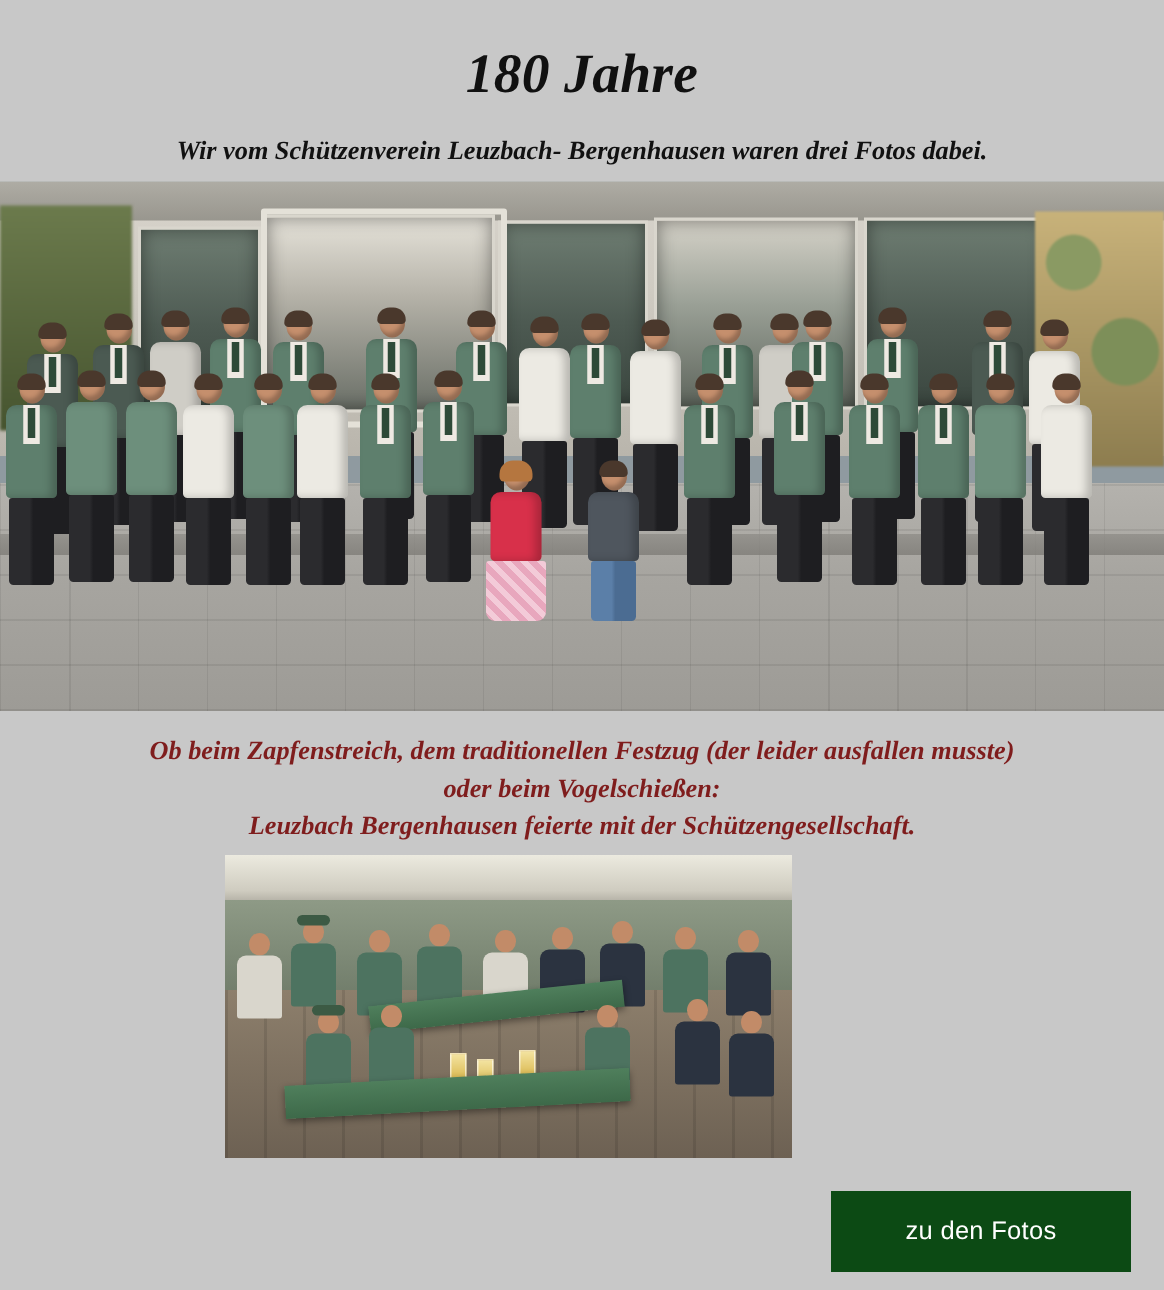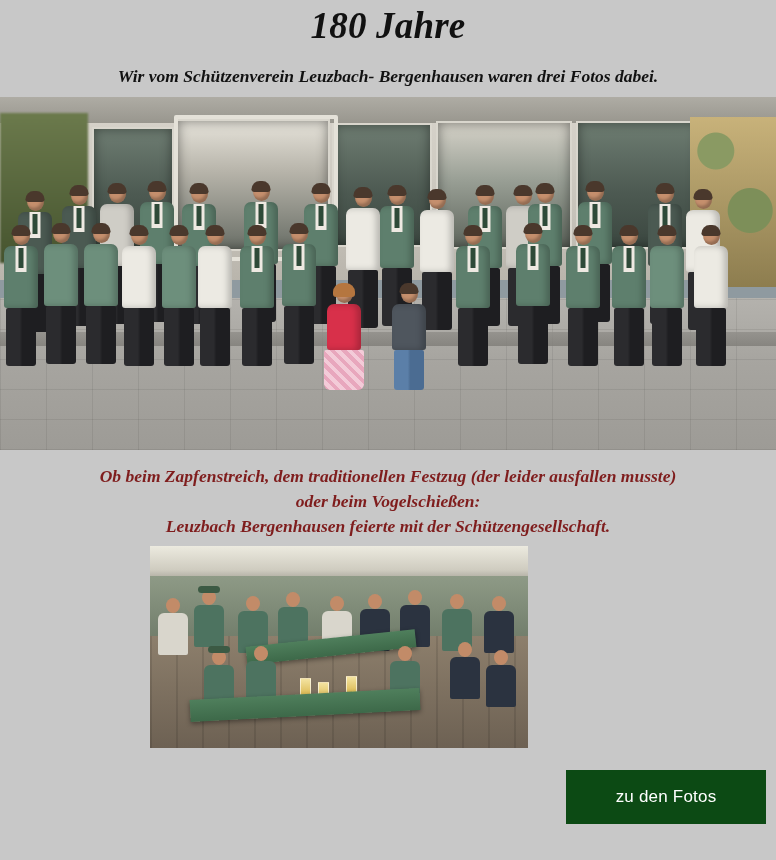--- a/index.html
+++ b/index.html
@@ -22,20 +22,21 @@
   .title {
     text-align: center;
     font-family: "Liberation Serif", serif;
     font-weight: bold;
     font-style: italic;
     font-size: 37px;
     line-height: 1.18;
     color: #111;
     padding-top: 4px;
     letter-spacing: 0.2px;
+    margin-top: 24px;
   }
   .subtitle {
     text-align: center;
     font-family: "Liberation Serif", serif;
     font-weight: bold;
     font-style: italic;
     font-size: 17.5px;
     color: #111;
     margin-top: 18px;
     margin-bottom: 10px;
@@ -215,21 +216,21 @@
   .pf-person.suit .b { background:#2b3340; }
   .pf-person.light .b { background:#d9d6cc; }
   .pf-hat {
     position:absolute; width: 22px; height: 7px; border-radius: 4px;
     background:#3c5a44; left:50%; transform:translateX(-50%); top:-4px;
   }
 
   
   .btn-fotos {
     position: absolute;
-    right: 10px;
+    right: 22px;
     bottom: 36px;
     width: 200px;
     height: 54px;
     background: #0c4a14;
     color: #ffffff;
     font-family: "Liberation Sans", sans-serif;
     font-size: 17px;
     display: flex;
     align-items: center;
     justify-content: center;

